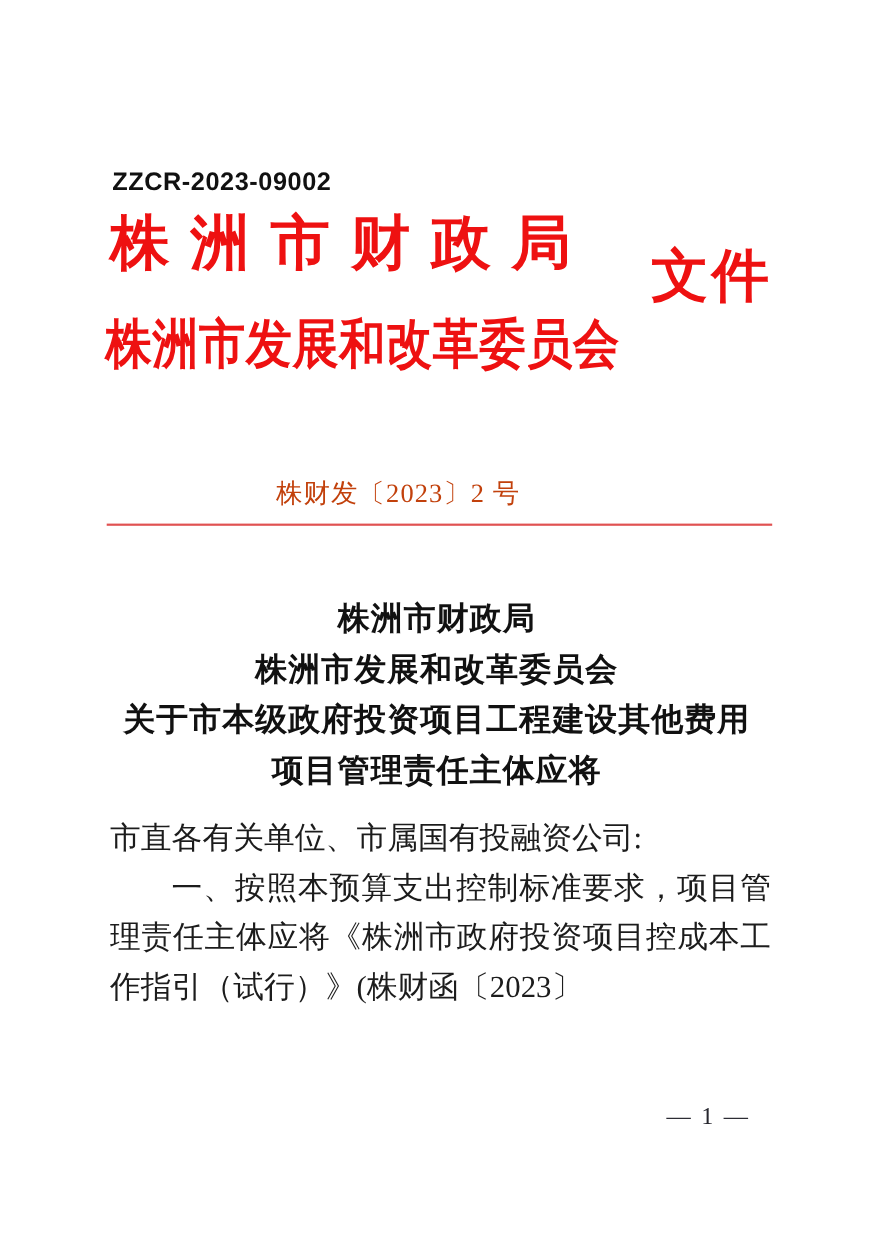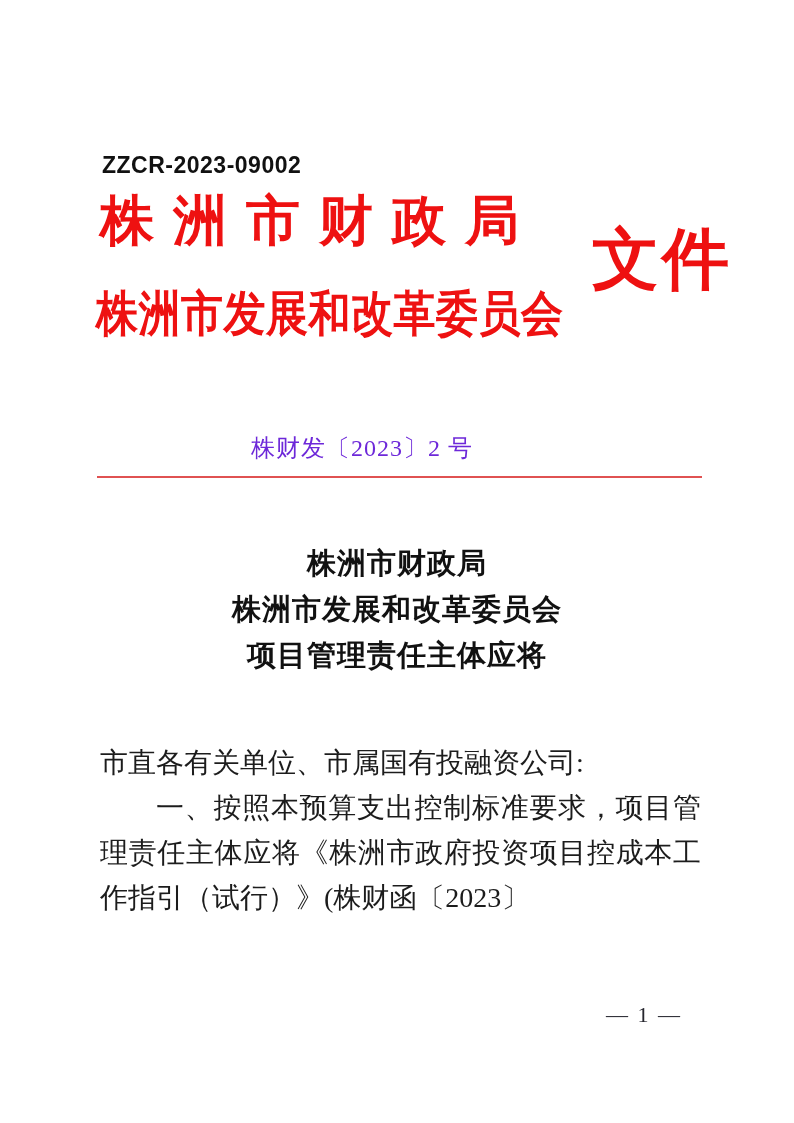--- a/index.html
+++ b/index.html
@@ -34,26 +34,26 @@
   .issuer-2{
     position:absolute;left:96px;top:96px;
     color:var(--header-red);
     font-size:42px;font-weight:900;letter-spacing:0.5px;
     white-space:nowrap;line-height:1;
     transform:scaleY(1.15);transform-origin:left top;
   }
   .file-label{
     position:absolute;left:592px;top:32px;
     color:var(--header-red);
-    font-size:67px;font-weight:900;letter-spacing:3px;
+    font-size:52px;font-weight:900;letter-spacing:3px;
     line-height:1;white-space:nowrap;
   }
   .doc-number{
     position:absolute;left:0;top:432px;width:724px;
-    text-align:center;font-size:24px;color:#6d28d9;
+    text-align:center;font-size:24px;color:#c2410c;
     letter-spacing:1px;
   }
   .red-rule{
     position:absolute;left:97px;top:476px;
     width:605px;height:2px;background:var(--rule-red);
   }
   .title-block{
     position:absolute;left:0;top:540px;width:794px;
     text-align:center;font-size:29px;font-weight:bold;
     line-height:46px;color:#111111;letter-spacing:1px;
@@ -84,20 +84,21 @@
     <div class="file-label">文件</div>
   </div>
 
   <div class="doc-number">株财发〔2023〕2 号</div>
 
   <div class="red-rule"></div>
 
   <div class="title-block">
     <div>株洲市财政局</div>
     <div>株洲市发展和改革委员会</div>
+    <div>关于市本级政府投资项目工程建设其他费用</div>
     <div>项目管理责任主体应将</div>
   </div>
 
   <div class="body-block">
     <p class="recipients">市直各有关单位、市属国有投融资公司:</p>
     <p class="indent">一、按照本预算支出控制标准要求，项目管理责任主体应将《株洲市政府投资项目控成本工作指引（试行）》(株财函〔2023〕</p>
   </div>
 
   <div class="page-number">— 1 —</div>
 

